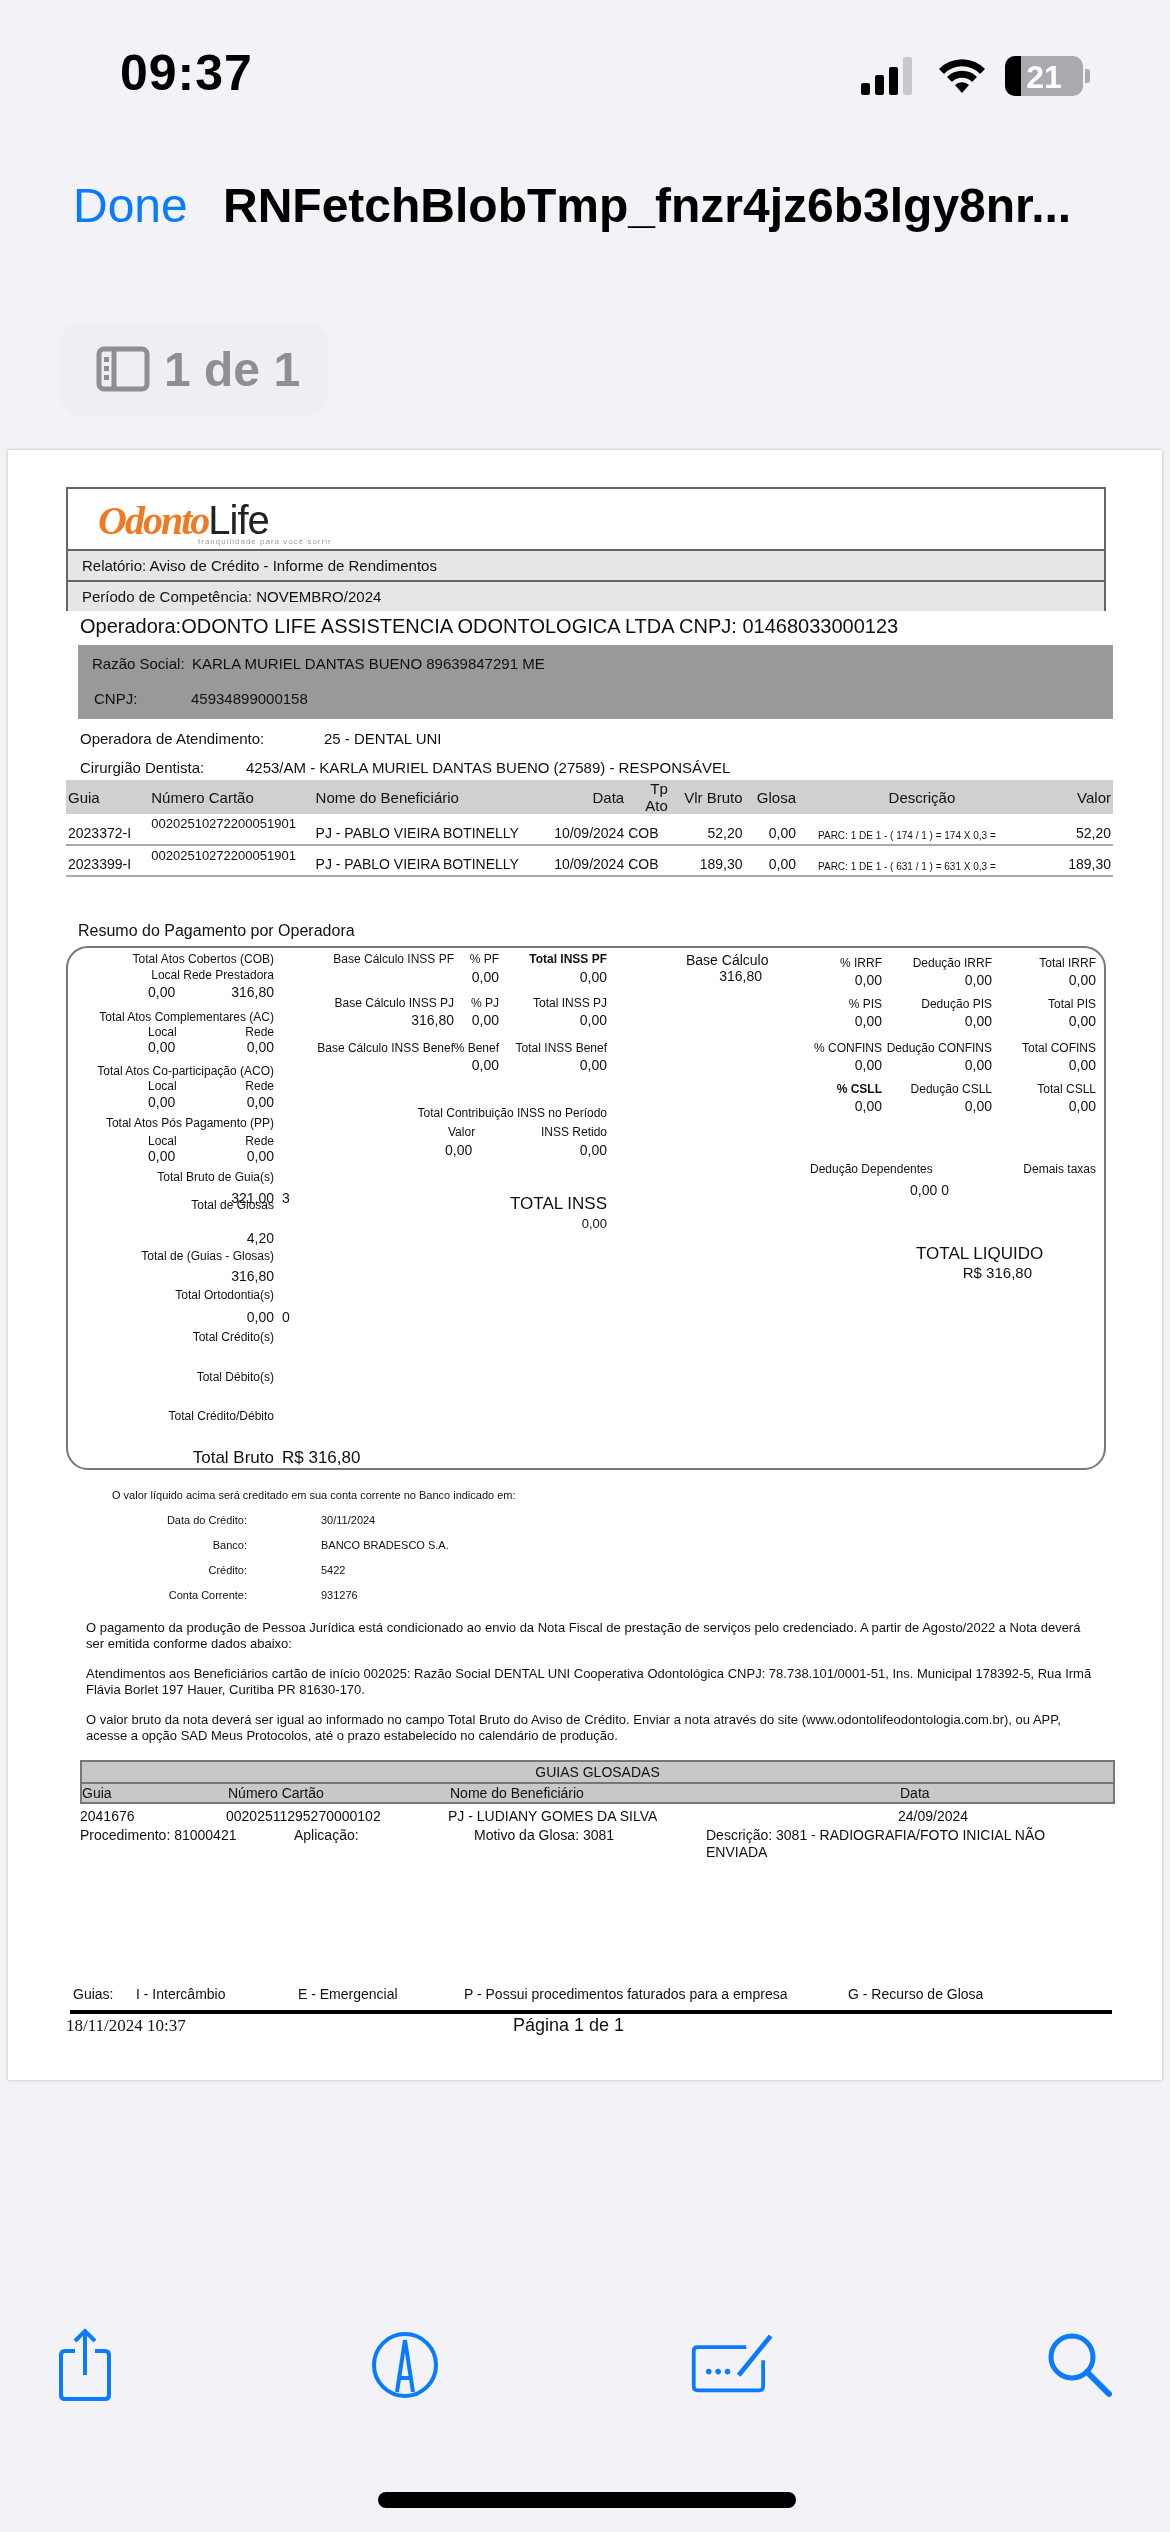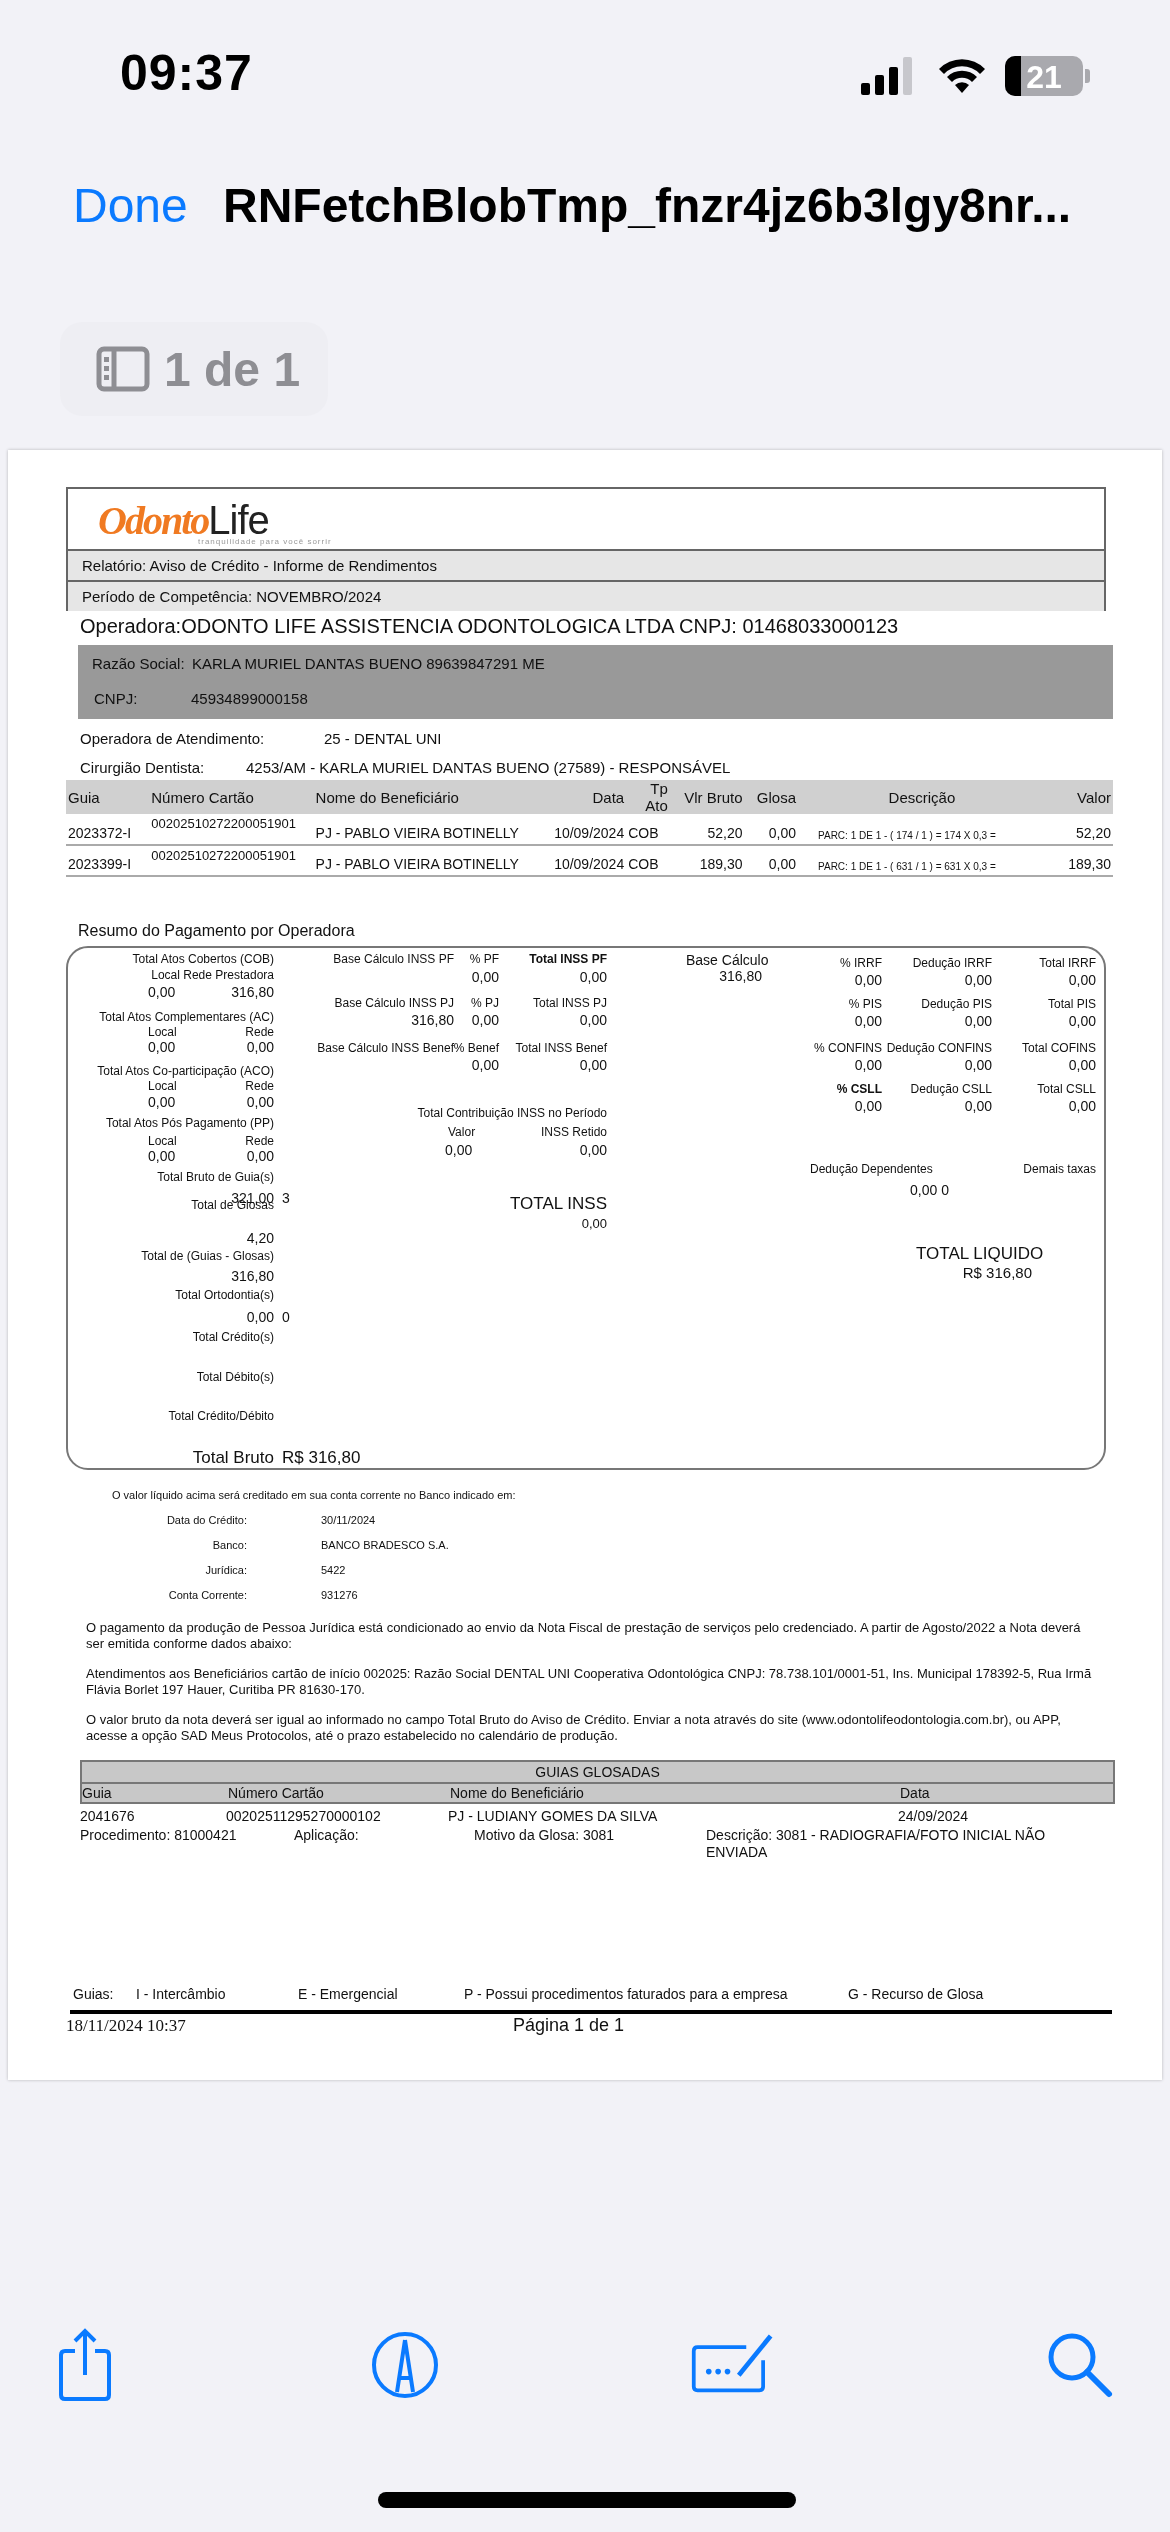--- a/index.html
+++ b/index.html
@@ -293,21 +293,21 @@
 
     <span class="cell big" style="left:848px; top:296px;">TOTAL LIQUIDO</span>
     <span class="cell big" style="right:72px; top:316px; font-size:15px;">R$ 316,80</span>
   </div>
 
   <span class="credit" style="left:104px; top:1039px;">O valor líquido acima será creditado em sua conta corrente no Banco indicado em:</span>
   <span class="credit" style="right:915px; top:1064px;">Data do Crédito:</span>
   <span class="credit" style="left:313px; top:1064px;">30/11/2024</span>
   <span class="credit" style="right:915px; top:1089px;">Banco:</span>
   <span class="credit" style="left:313px; top:1089px;">BANCO BRADESCO S.A.</span>
-  <span class="credit" style="right:915px; top:1114px;">Jurídica:</span>
+  <span class="credit" style="right:915px; top:1114px;">Crédito:</span>
   <span class="credit" style="left:313px; top:1114px;">5422</span>
   <span class="credit" style="right:915px; top:1139px;">Conta Corrente:</span>
   <span class="credit" style="left:313px; top:1139px;">931276</span>
 
   <div class="para" style="top:1170px;">O pagamento da produção de Pessoa Jurídica está condicionado ao envio da Nota Fiscal de prestação de serviços pelo credenciado. A partir de Agosto/2022 a Nota deverá ser emitida conforme dados abaixo:</div>
   <div class="para" style="top:1216px;">Atendimentos aos Beneficiários cartão de início 002025: Razão Social DENTAL UNI Cooperativa Odontológica CNPJ: 78.738.101/0001-51, Ins. Municipal 178392-5, Rua Irmã Flávia Borlet 197 Hauer, Curitiba PR 81630-170.</div>
   <div class="para" style="top:1262px;">O valor bruto da nota deverá ser igual ao informado no campo Total Bruto do Aviso de Crédito. Enviar a nota através do site (www.odontolifeodontologia.com.br), ou APP, acesse a opção SAD Meus Protocolos, até o prazo estabelecido no calendário de produção.</div>
 
   <div class="glosa-head">GUIAS GLOSADAS</div>
   <div class="glosa-cols">

